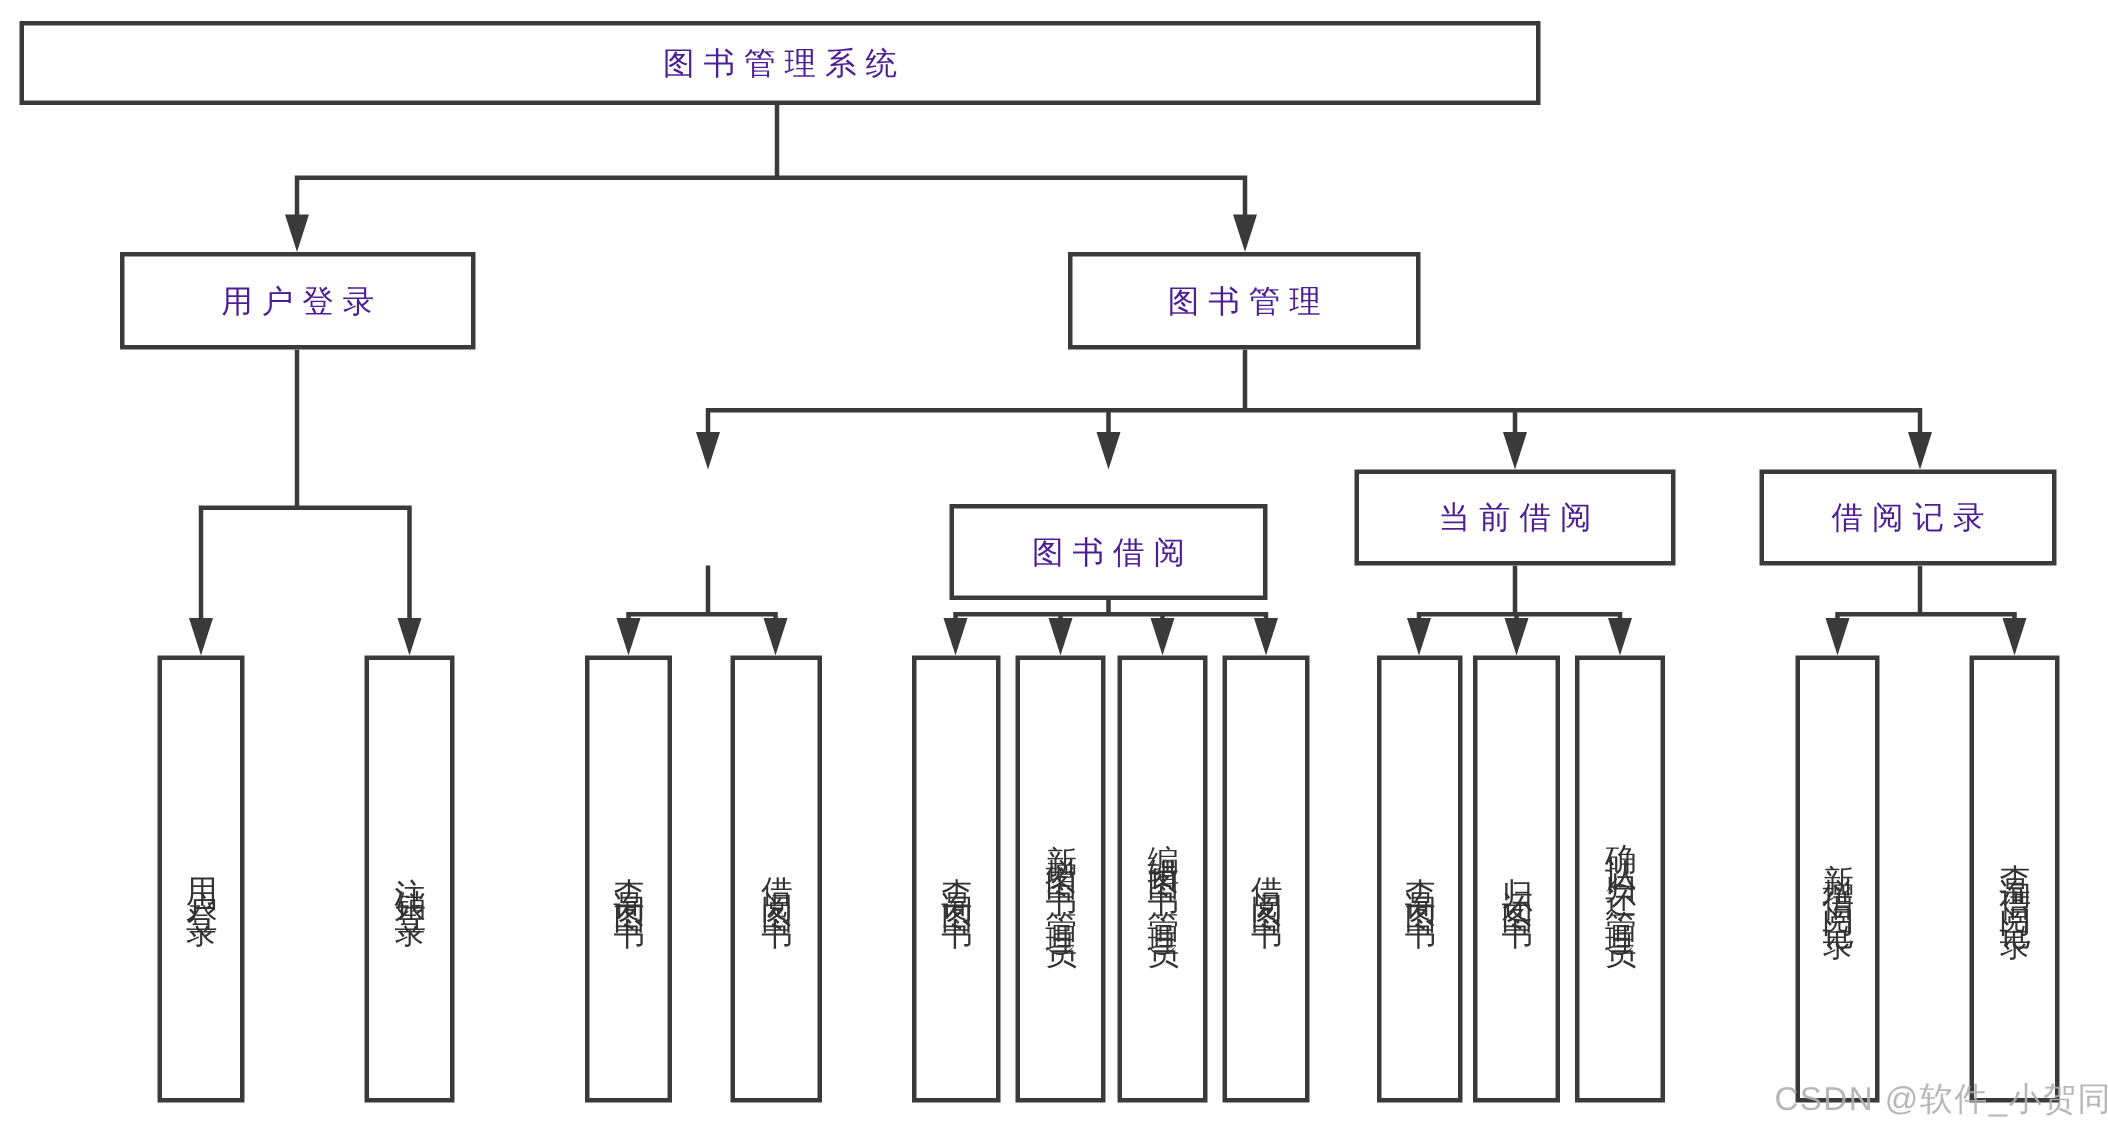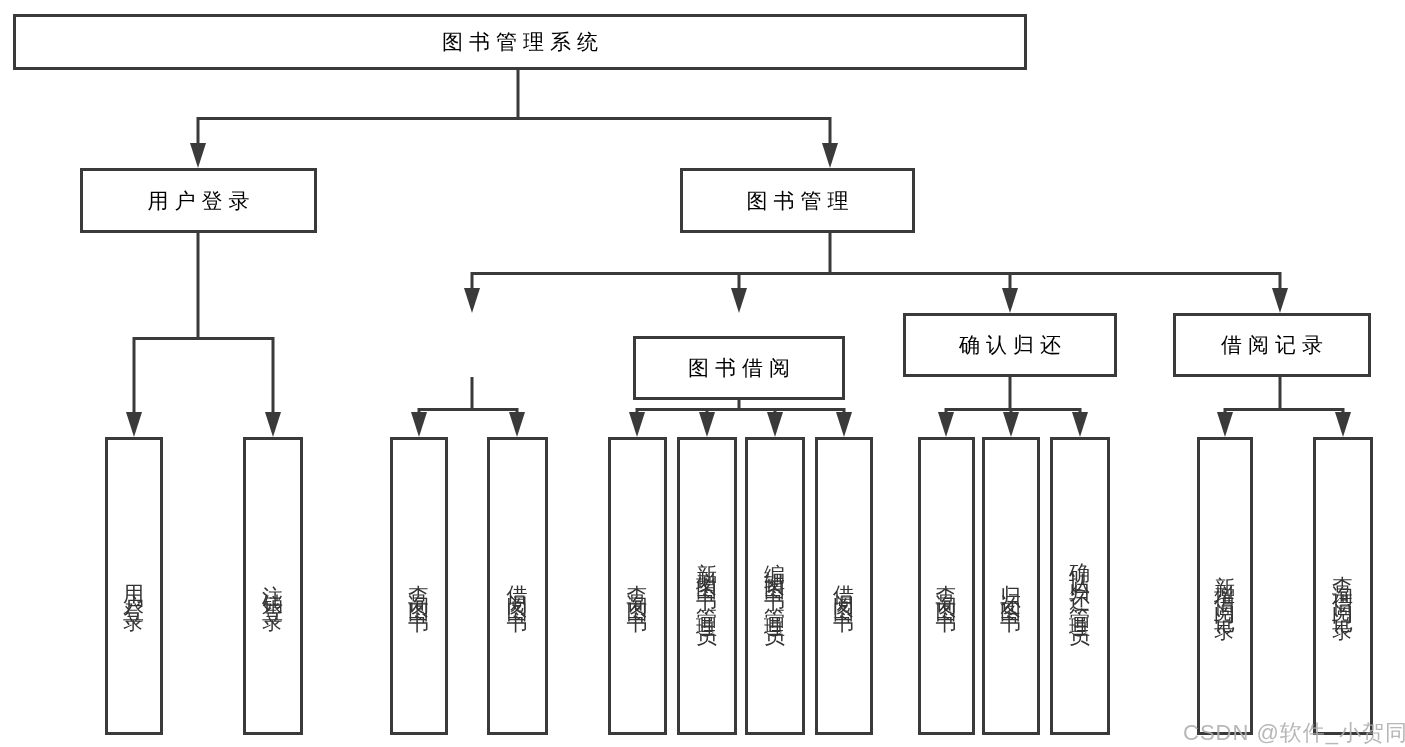--- a/index.html
+++ b/index.html
@@ -17,21 +17,21 @@
     width: 1405px; height: 747px;
   }
   .hbox {
     position: absolute;
     box-sizing: border-box;
     border: 3px solid #3a3a3a;
     background: #ffffff;
     display: flex;
     align-items: center;
     justify-content: center;
-    color: #000000;
+    color: #4c1d95;
     font-size: 21px;
     letter-spacing: 6px;
     text-indent: 6px; 
     white-space: nowrap;
   }
   .vbox {
     position: absolute;
     box-sizing: border-box;
     top: 437px;
     height: 298px;
@@ -107,24 +107,24 @@
       <polygon points="1072,412 1088,412 1080,437"></polygon>
 
       <polygon points="1217,412 1233,412 1225,437"></polygon>
       <polygon points="1335,412 1351,412 1343,437"></polygon>
     </g>
   </svg>
 
   <div class="hbox" style="left:13px; top:14px; width:1014px; height:56px;">图书管理系统</div>
 
   <div class="hbox" style="left:80px; top:168px; width:237px; height:65px;">用户登录</div>
-  <div class="hbox" style="left:680px; top:168px; width:235px; height:65px;">图书管理</div>
+  <div class="hbox" style="left:712px; top:168px; width:235px; height:65px;">图书管理</div>
 
   <div class="hbox" style="left:633px; top:313px; width:212px; height:64px;margin-top:23px;">图书借阅</div>
-  <div class="hbox" style="left:903px; top:313px; width:214px; height:64px;">确认归还</div>
+  <div class="hbox" style="left:903px; top:313px; width:214px; height:64px;">当前借阅</div>
   <div class="hbox" style="left:1173px; top:313px; width:198px; height:64px;">借阅记录</div>
 
   <div class="vbox" style="left:105px; width:58px;">
     <span class="vtext">用户登录</span>
   </div>
   <div class="vbox" style="left:243px; width:60px;">
     <span class="vtext">注销登录</span>
   </div>
 
   <div class="vbox" style="left:390px; width:58px;">

